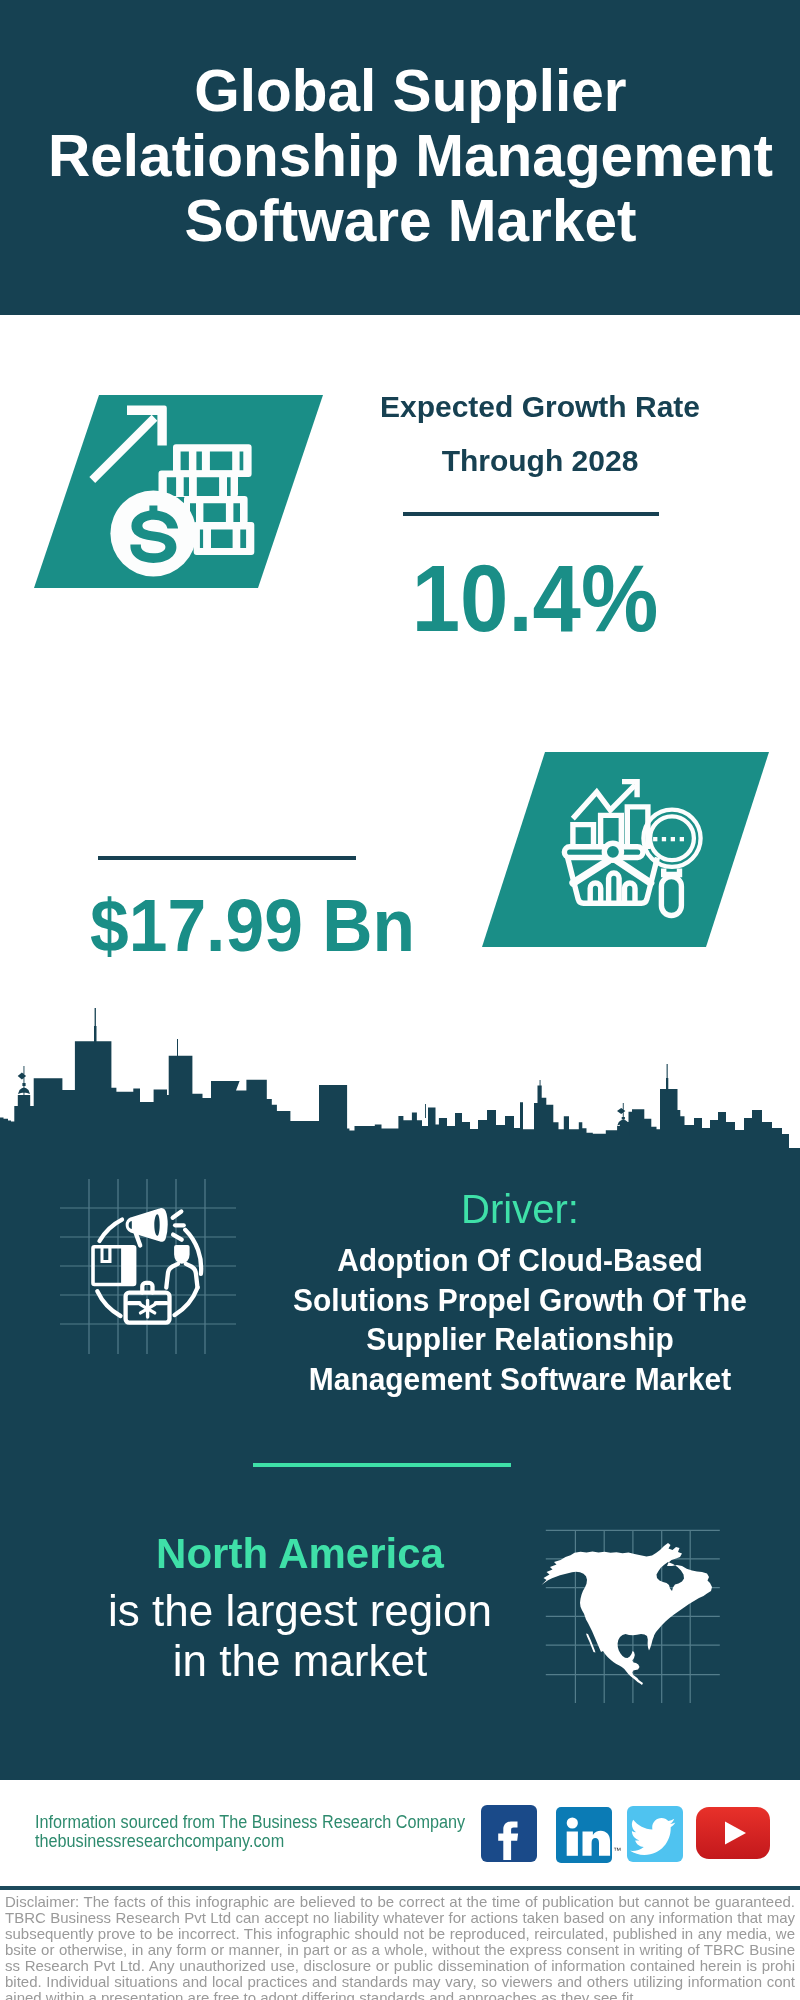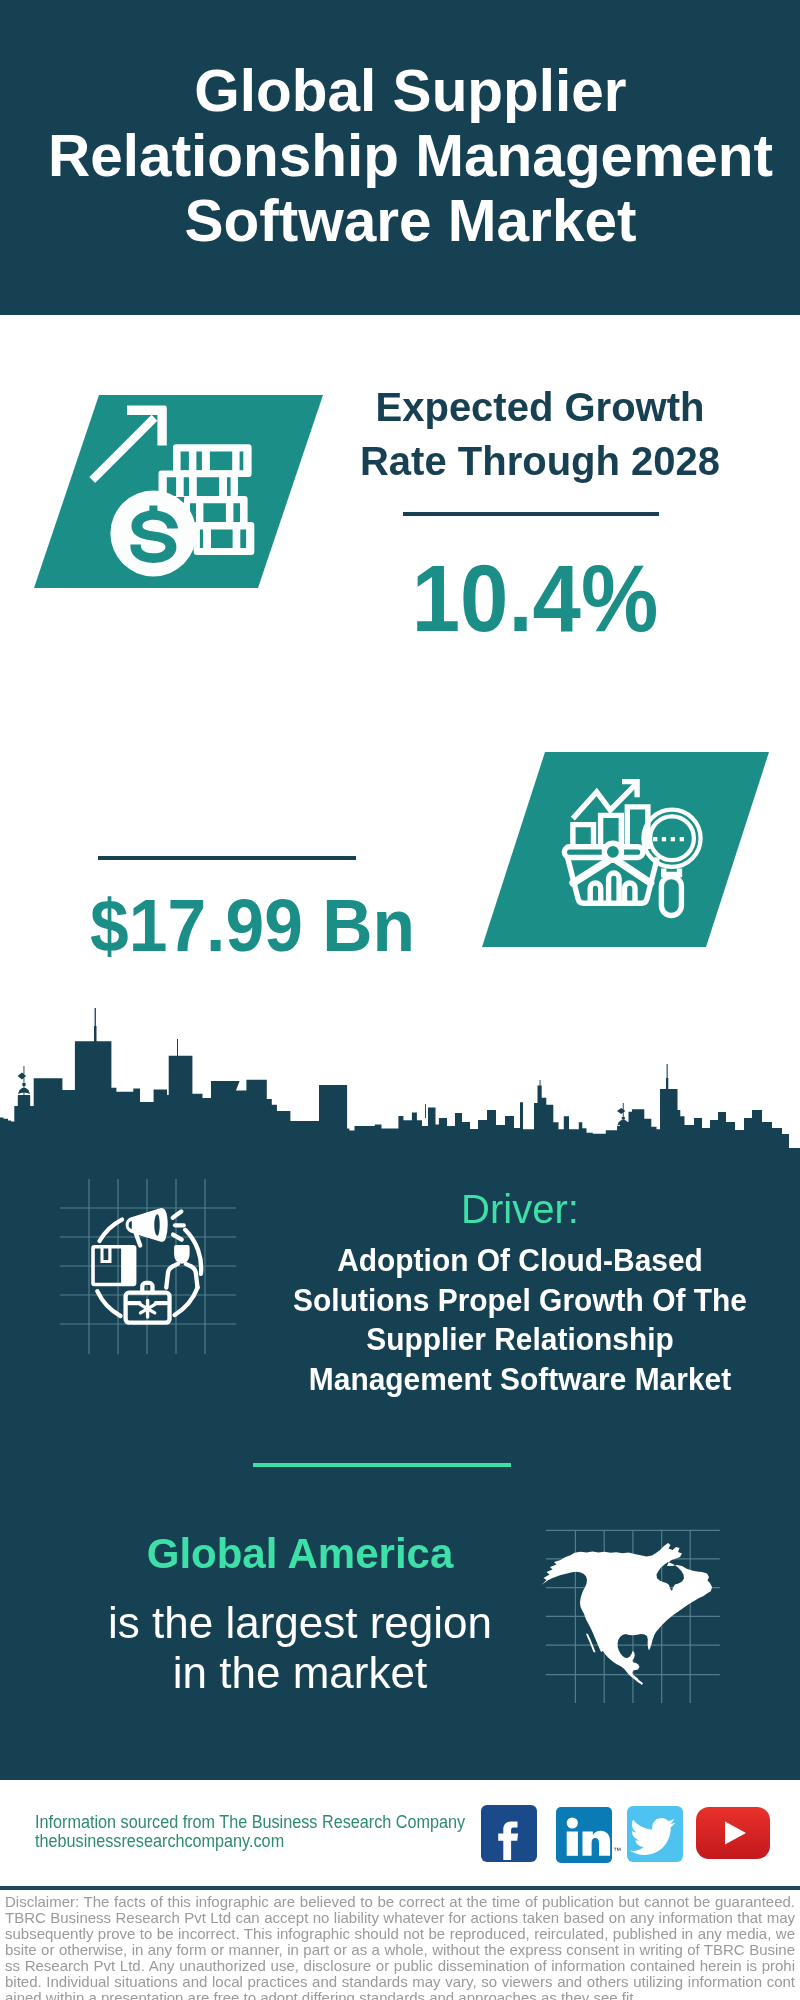--- a/index.html
+++ b/index.html
@@ -5,37 +5,37 @@
 <style>
   html,body{margin:0;padding:0;}
   body{width:800px;height:2000px;background:#ffffff;font-family:"Liberation Sans",sans-serif;overflow:hidden;}
   .page{position:relative;width:667px;height:2000px;background:#fff;}
 
   
   .header{position:absolute;left:0;top:0;width:800px;height:315px;background:#164152;}
   .header h1{margin:0;position:absolute;left:43px;right:22px;top:58px;color:#fff;font-size:58.5px;font-weight:bold;line-height:65px;text-align:center;}
 
   
-  .stat-title{position:absolute;font-size:40px;font-weight:bold;color:#174152;line-height:54px;text-align:center;}
+  .stat-title{position:absolute;font-size:30px;font-weight:bold;color:#174152;line-height:54px;text-align:center;}
   .stat-rule{position:absolute;height:4px;background:#174152;}
   .stat-value{position:absolute;font-weight:bold;color:#1a8e87;text-align:center;white-space:nowrap;}
 
   
   .para{position:absolute;overflow:visible;}
 
   
   .darkpanel{position:absolute;left:0;width:800px;background:#164152;}
   .skyline{position:absolute;left:0;width:800px;}
 
   .driver-label{position:absolute;left:270px;top:1189px;width:500px;text-align:center;color:#3fe0a8;font-size:40px;font-weight:normal;line-height:40px;}
   .driver-text{position:absolute;left:270px;top:1241px;width:500px;text-align:center;color:#fff;font-size:32px;font-weight:bold;line-height:39.7px;transform:scaleX(0.935);transform-origin:center top;}
   .driver-divider{position:absolute;left:253px;top:1463px;width:258px;height:4px;background:#3fe0a8;}
 
   .region-name{position:absolute;left:100px;top:1533px;width:400px;text-align:center;color:#3fe0a8;font-size:42px;font-weight:bold;line-height:42px;}
-  .region-caption{position:absolute;left:100px;top:1586px;width:400px;text-align:center;color:#fff;font-size:44px;font-weight:normal;line-height:50px;margin-top:12px;}
+  .region-caption{position:absolute;left:100px;top:1586px;width:400px;text-align:center;color:#fff;font-size:44px;font-weight:normal;line-height:50px;}
 
   
   .src-line1{position:absolute;left:35px;top:1813px;color:#2e8b6e;font-size:18px;line-height:19px;transform:scaleX(0.9);transform-origin:left top;white-space:nowrap;}
   .src-line2{position:absolute;left:35px;top:1832px;color:#2e8b6e;font-size:18px;line-height:19px;transform:scaleX(0.9);transform-origin:left top;white-space:nowrap;}
   .social{position:absolute;}
   .tm-mark{position:absolute;left:613px;top:1846px;color:#333;font-size:8px;}
   .footer-rule{position:absolute;left:0;top:1886px;width:800px;height:4px;background:#1d4a5c;}
   .disclaimer{position:absolute;left:5px;top:1894px;width:790px;color:#9a9a9a;font-size:15px;line-height:16px;text-align:justify;word-break:break-all;}
 </style>
 </head>
@@ -168,21 +168,21 @@
       <path fill="#164152" stroke="none" d="M 131.8 1220.9 a 4.1 4.1 0 0 0 0 8.0 z"></path>
       <line x1="135.7" y1="1233.1" x2="140.2" y2="1245.6" stroke-width="4.3"></line>
       <g stroke-width="4.3">
         <line x1="172.7" y1="1217.7" x2="181.3" y2="1211.5"></line>
         <line x1="175.1" y1="1225.3" x2="183.7" y2="1225.3"></line>
         <line x1="173.1" y1="1234.6" x2="181.7" y2="1239.7"></line>
       </g>
     </g>
   </svg>
 
-  <div class="region-name">Global America</div>
+  <div class="region-name">North America</div>
   <div class="region-caption">is the largest region in the market</div>
   <svg style="position:absolute;left:540px;top:1525px;" width="190" height="185" viewBox="540 1525 190 185">
     <g stroke="#5f8896" stroke-width="1.2" opacity="0.85">
       <line x1="575.4" y1="1530" x2="575.4" y2="1703"></line>
       <line x1="604.2" y1="1530" x2="604.2" y2="1703"></line>
       <line x1="632.9" y1="1530" x2="632.9" y2="1703"></line>
       <line x1="661.7" y1="1530" x2="661.7" y2="1703"></line>
       <line x1="690.2" y1="1530" x2="690.2" y2="1703"></line>
       <line x1="545.8" y1="1530.4" x2="719.8" y2="1530.4"></line>
       <line x1="545.8" y1="1558.8" x2="719.8" y2="1558.8"></line>

